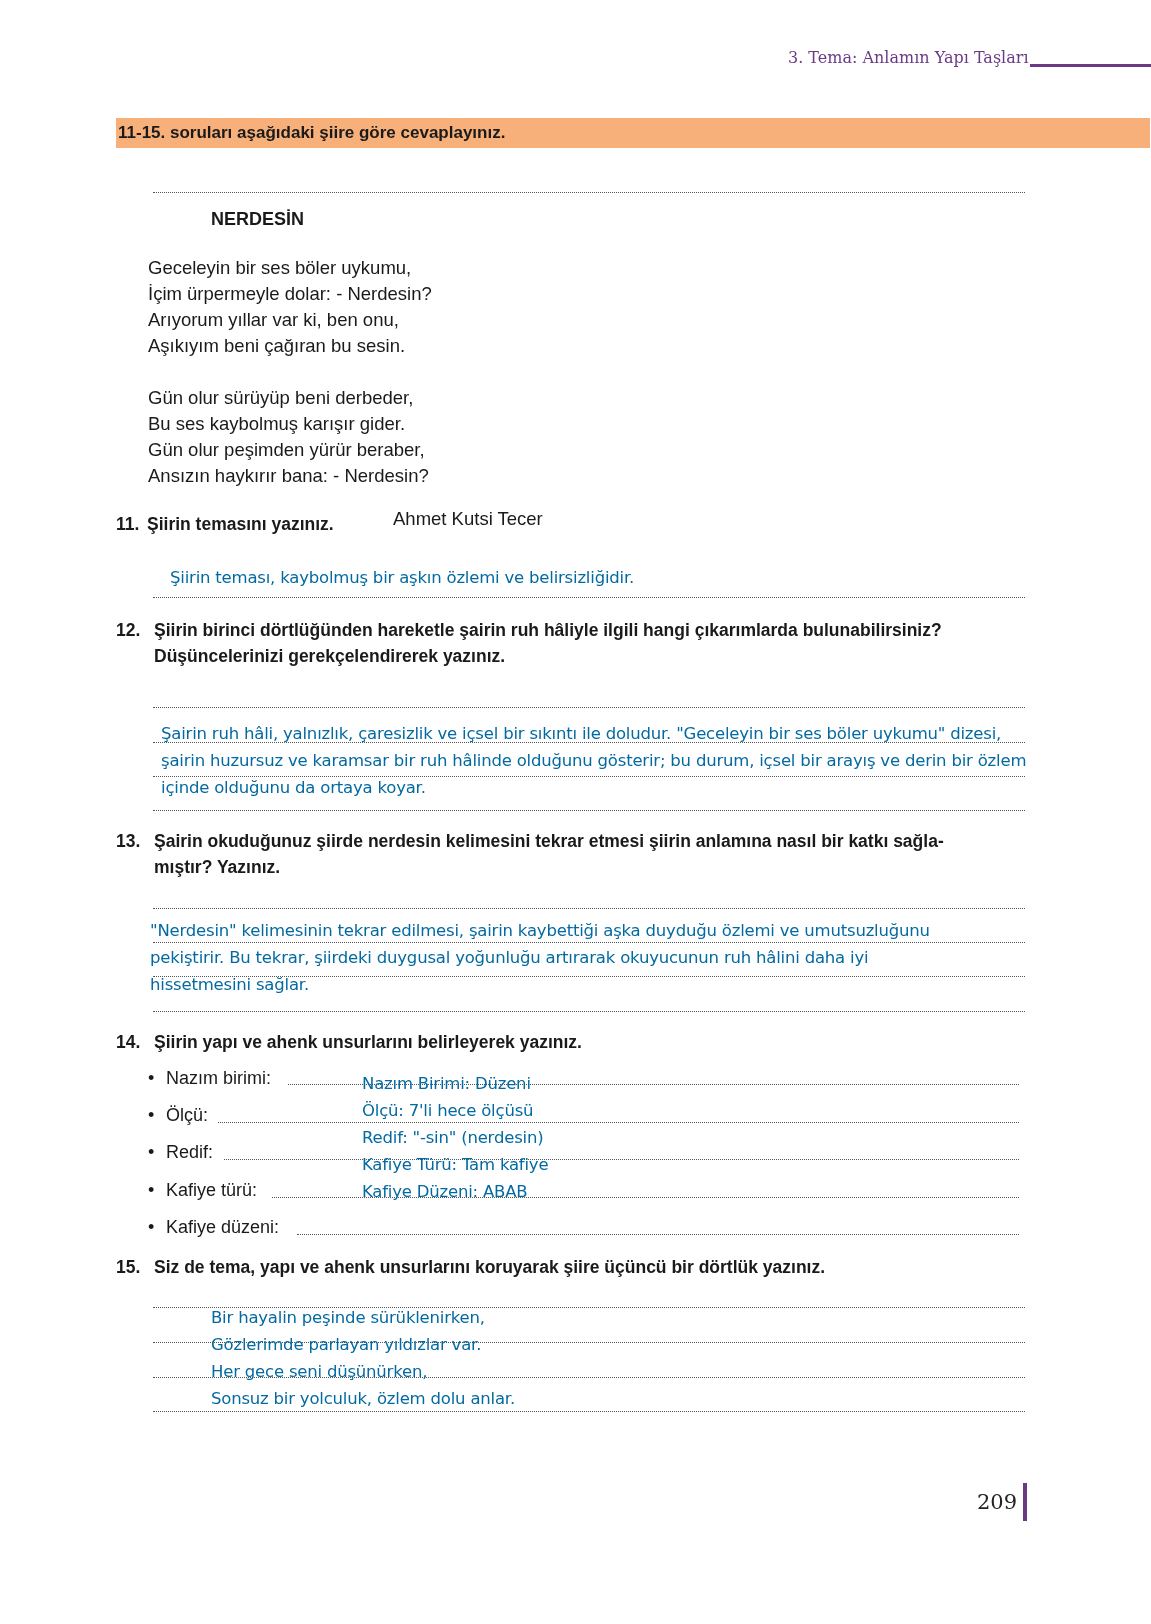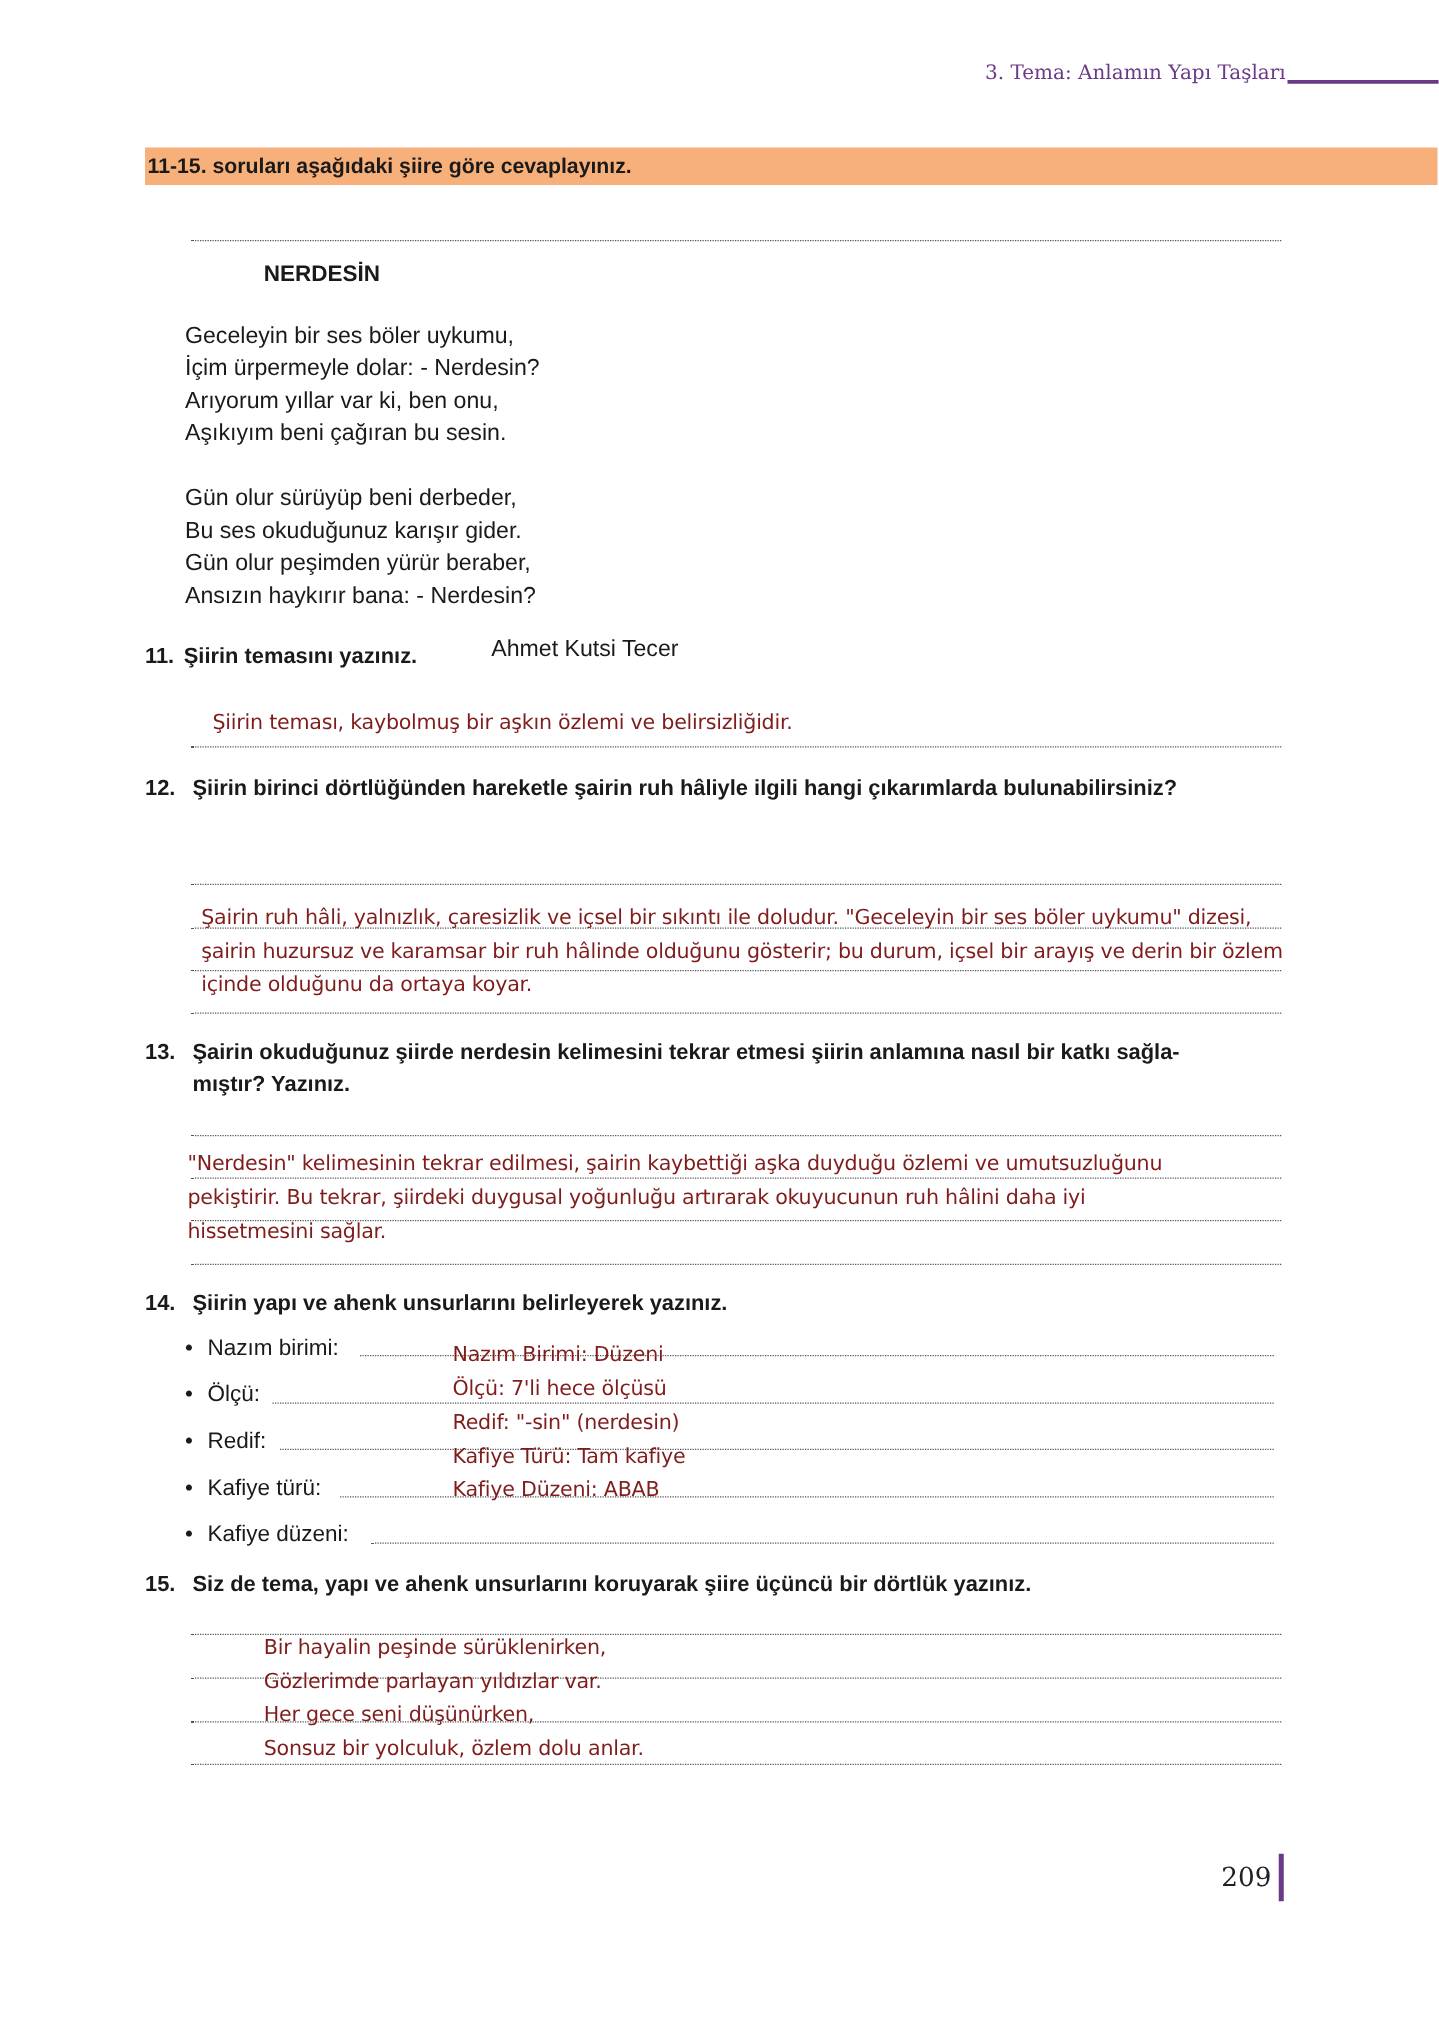--- a/index.html
+++ b/index.html
@@ -10,21 +10,21 @@
   .header-rule { top: 64px; left: 1030px; width: 121px; height: 3px; background: #6b3a87; }
   .banner { top: 118px; left: 116px; width: 1034px; height: 30px; background: #f7b07a; }
   .banner span { position: absolute; left: 2px; top: 5px; font-weight: bold; font-size: 17px; color: #1a1a1a; }
   .dotline { position: absolute; height: 0; border-top: 1px dotted #555; }
   .poem-title { top: 209px; left: 211px; font-weight: bold; font-size: 18px; }
   .poem { left: 148px; font-size: 18.5px; line-height: 26px; }
   .author { top: 508px; left: 393px; font-size: 18.5px; }
   .q { font-weight: bold; font-size: 17.5px; line-height: 26px; }
   .qnum { position: absolute; left: 0; text-align: right; }
   .qtext { position: absolute; left: 38px; }
-  .ans { color: #7f1d1d; font-family: "DejaVu Sans", sans-serif; font-size: 16.5px; line-height: 27px; white-space: nowrap; letter-spacing: -0.2px; }
+  .ans { color: #0369a1; font-family: "DejaVu Sans", sans-serif; font-size: 16.5px; line-height: 27px; white-space: nowrap; letter-spacing: -0.2px; }
   .bullet-row { position: absolute; left: 148px; font-size: 18px; }
   .bullet-row .dot { display: inline-block; width: 18px; }
   .page-number { top: 1490px; left: 977px; font-family: "DejaVu Serif", serif; font-size: 21px; color: #222; }
   .page-bar { top: 1483px; left: 1023px; width: 4px; height: 38px; background: #6b3a87; }
 </style>
 </head>
 <body>
 
 <div class="abs header-title">3. Tema: Anlamın Yapı Taşları</div>
 <div class="abs header-rule"></div>
@@ -37,39 +37,40 @@
 
 <div class="abs poem-title">NERDESİN</div>
 <div class="abs poem" style="top:255px;">
   <div>Geceleyin bir ses böler uykumu,</div>
   <div>İçim ürpermeyle dolar: - Nerdesin?</div>
   <div>Arıyorum yıllar var ki, ben onu,</div>
   <div>Aşıkıyım beni çağıran bu sesin.</div>
 </div>
 <div class="abs poem" style="top:385px;">
   <div>Gün olur sürüyüp beni derbeder,</div>
-  <div>Bu ses okuduğunuz karışır gider.</div>
+  <div>Bu ses kaybolmuş karışır gider.</div>
   <div>Gün olur peşimden yürür beraber,</div>
   <div>Ansızın haykırır bana: - Nerdesin?</div>
 </div>
 <div class="abs author">Ahmet Kutsi Tecer</div>
 
 <div class="abs q" style="top:511px;left:116px;width:920px;height:26px;">
   <span style="position:absolute;left:0;">11.</span>
   <span style="position:absolute;left:31px;">Şiirin temasını yazınız.</span>
 </div>
 <div class="abs ans" style="top:564px;left:170px;">
   <div>Şiirin teması, kaybolmuş bir aşkın özlemi ve belirsizliğidir.</div>
 </div>
 <div class="dotline" style="top:597px;left:153px;width:872px;"></div>
 
 <div class="abs q" style="top:617px;left:116px;width:940px;height:52px;">
   <span class="qnum">12.</span>
   <div class="qtext">
     <div>Şiirin birinci dörtlüğünden hareketle şairin ruh hâliyle ilgili hangi çıkarımlarda bulunabilirsiniz?</div>
+    <div>Düşüncelerinizi gerekçelendirerek yazınız.</div>
   </div>
 </div>
 <div class="dotline" style="top:707px;left:153px;width:872px;"></div>
 <div class="dotline" style="top:742px;left:153px;width:872px;"></div>
 <div class="dotline" style="top:776px;left:153px;width:872px;"></div>
 <div class="dotline" style="top:810px;left:153px;width:872px;"></div>
 <div class="abs ans" style="top:720px;left:161px;">
   <div>Şairin ruh hâli, yalnızlık, çaresizlik ve içsel bir sıkıntı ile doludur. "Geceleyin bir ses böler uykumu" dizesi,</div>
   <div>şairin huzursuz ve karamsar bir ruh hâlinde olduğunu gösterir; bu durum, içsel bir arayış ve derin bir özlem</div>
   <div>içinde olduğunu da ortaya koyar.</div>

